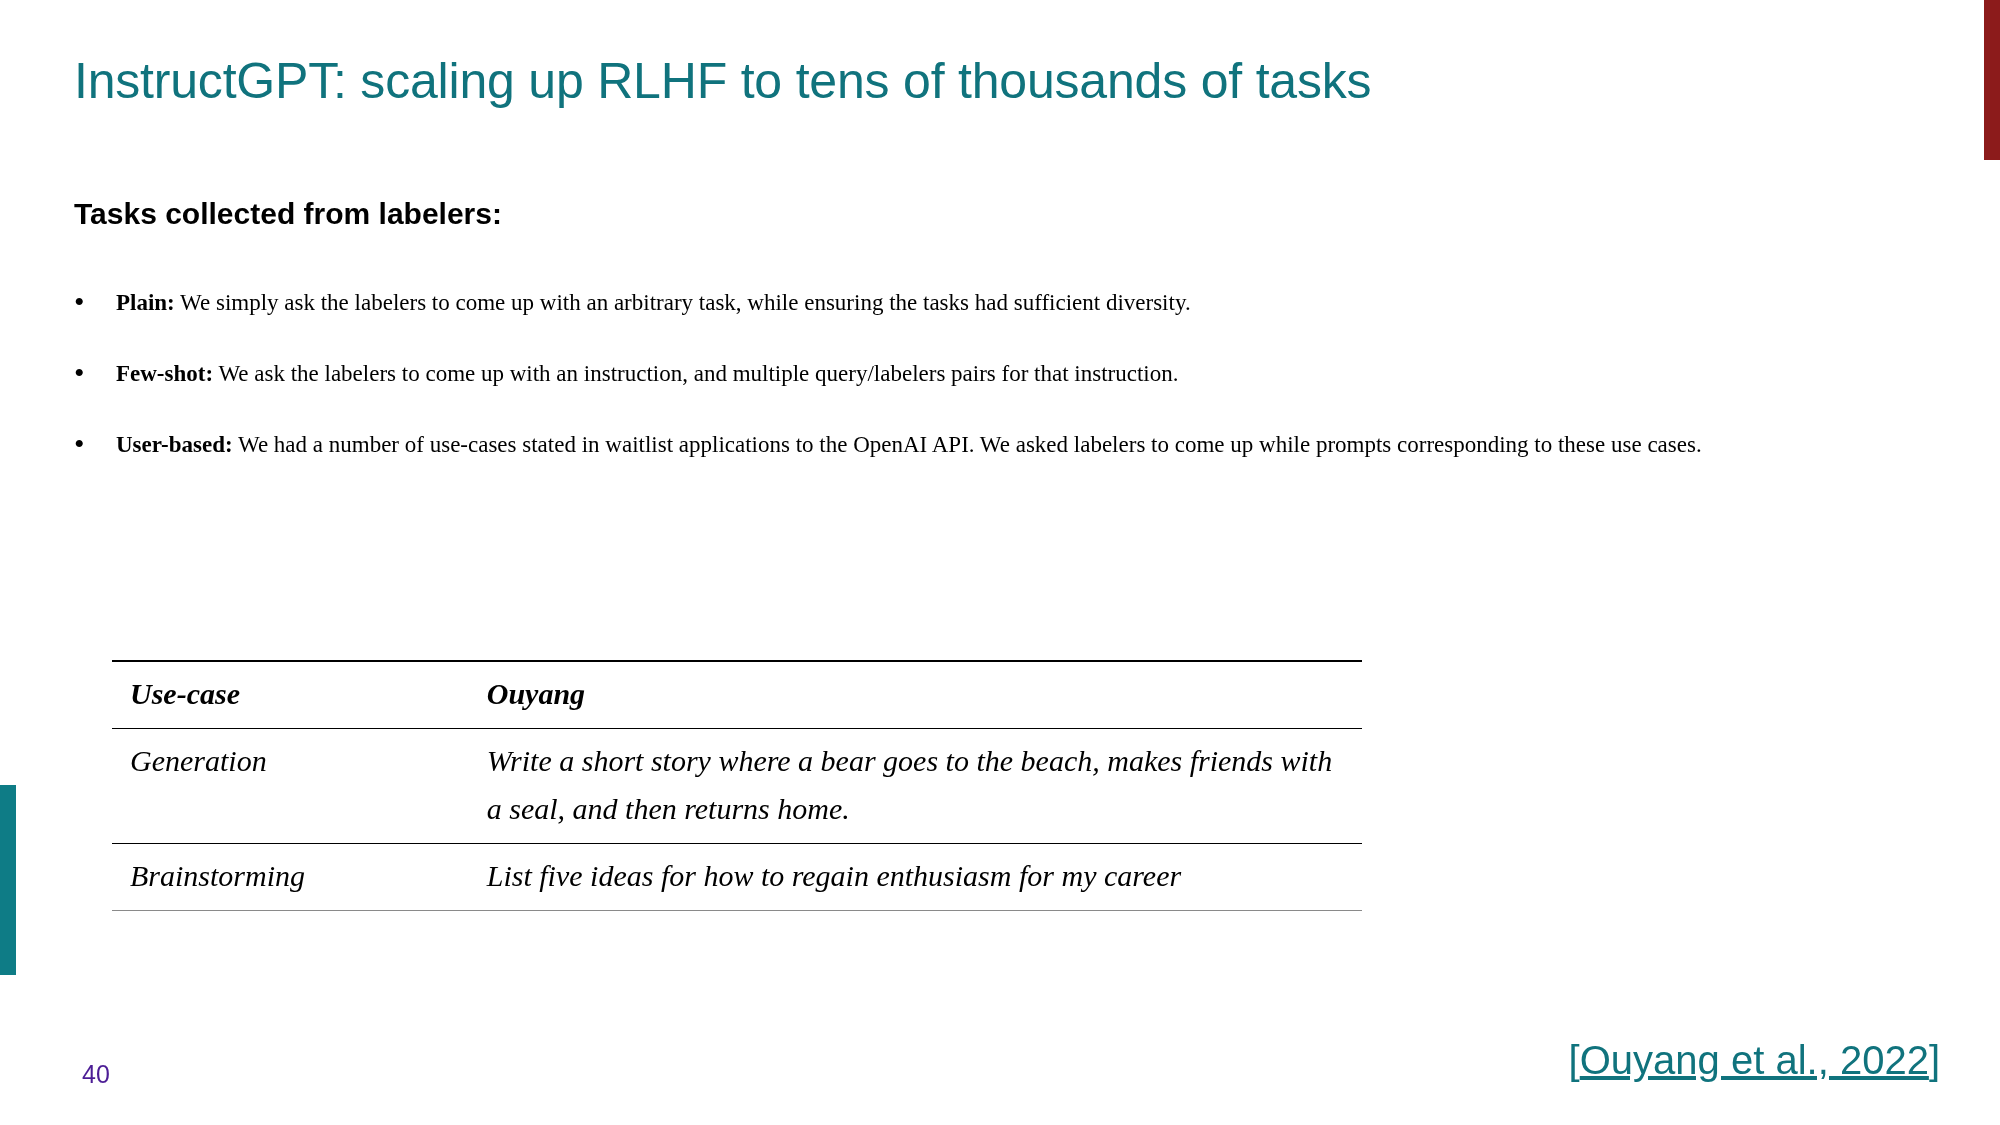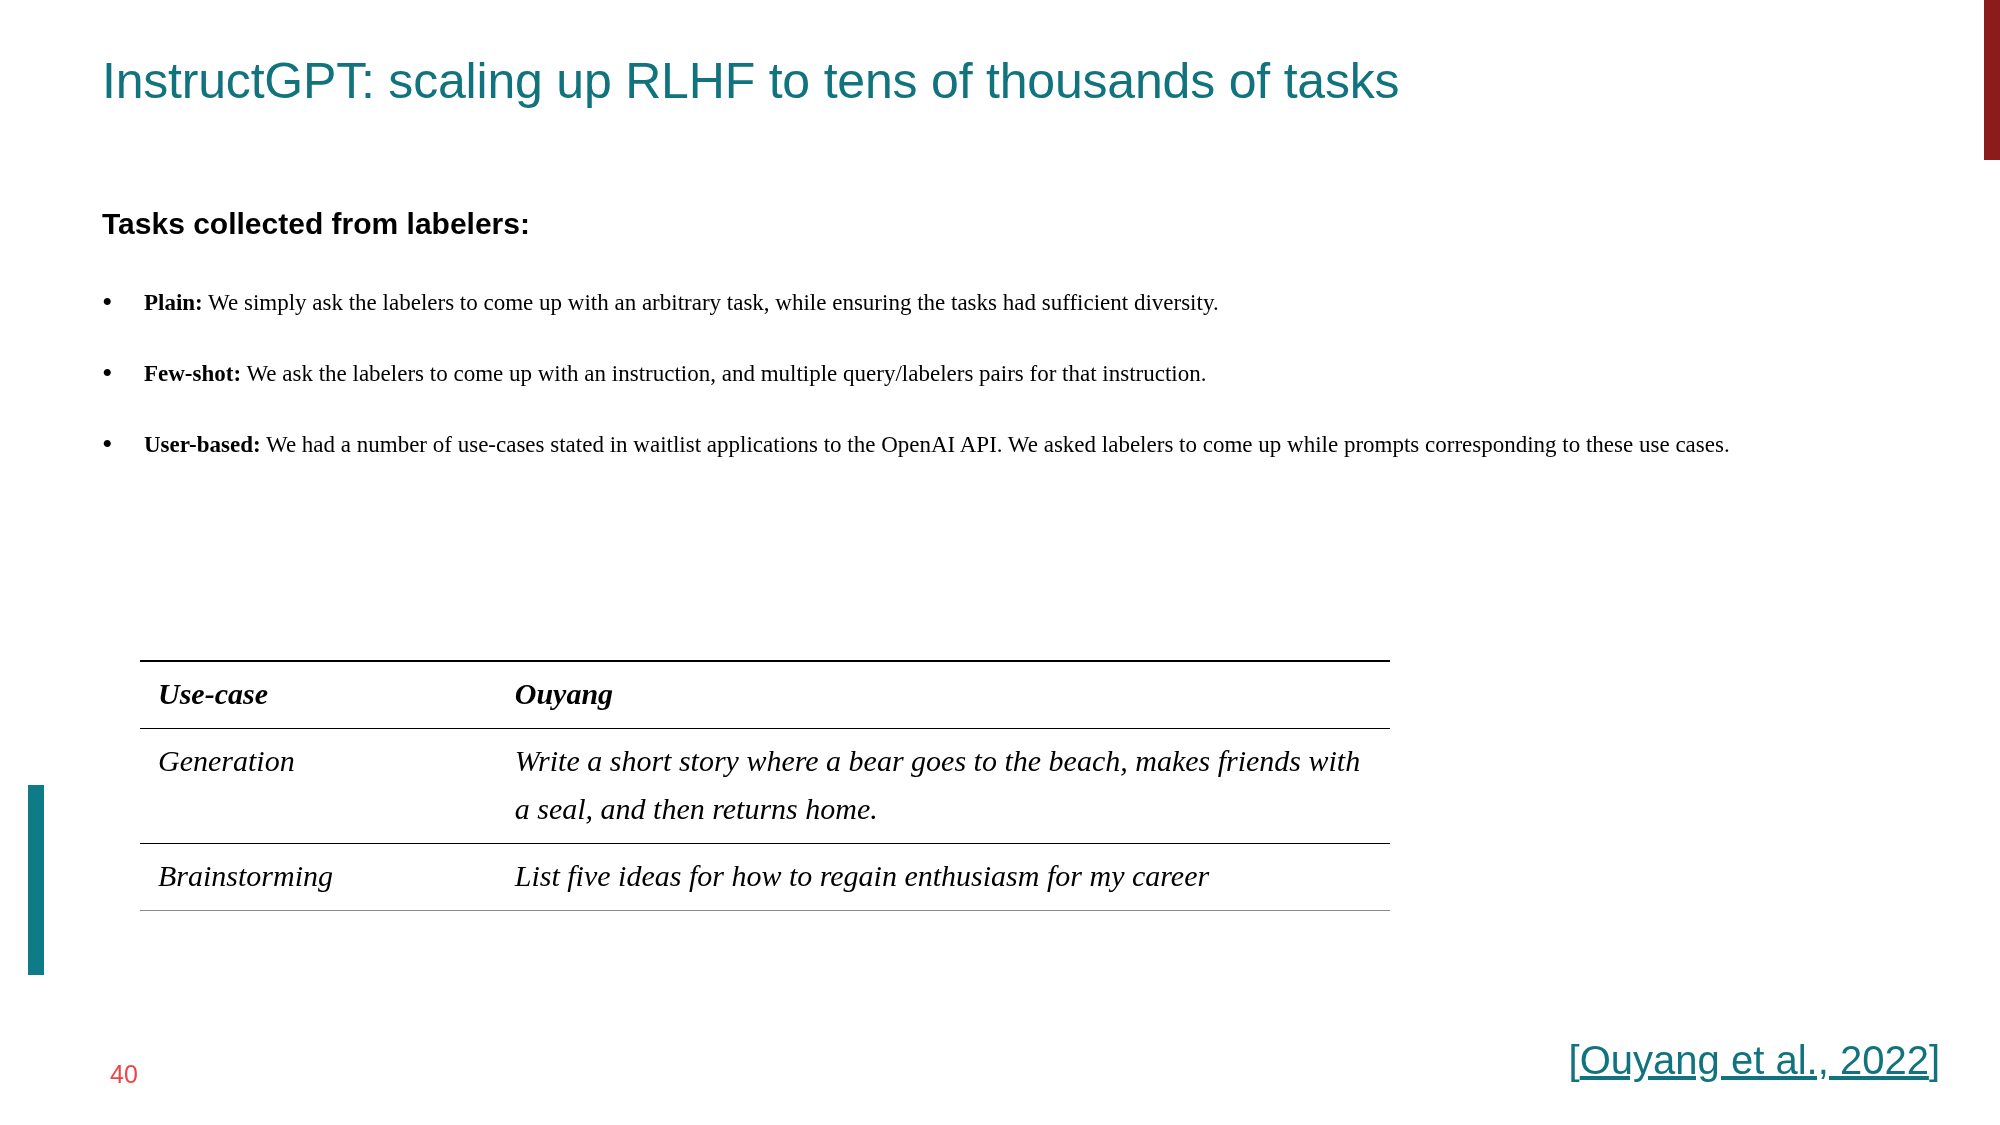--- a/index.html
+++ b/index.html
@@ -11,21 +11,20 @@
     width: 2000px;
     height: 1125px;
     overflow: hidden;
     font-family: "Liberation Sans", sans-serif;
     position: relative;
   }
   .slide {
     position: absolute;
     inset: 0;
     background: #ffffff;
-    margin-left: 28px;
   }
 
   
   .accent-right {
     position: absolute;
     right: 0;
     top: 0;
     width: 16px;
     height: 160px;
     background: #8c1b1b;
@@ -48,21 +47,21 @@
     color: #10737d;
     font-weight: 400;
     letter-spacing: -0.2px;
     white-space: nowrap;
   }
 
   
   .subheading {
     position: absolute;
     left: 74px;
-    top: 207px;
+    top: 197px;
     font-size: 30px;
     font-weight: bold;
     color: #000000;
   }
 
   
   .bullets {
     position: absolute;
     left: 74px;
     top: 278px;
@@ -126,21 +125,21 @@
   }
   .col-usecase { width: 340px; padding-left: 18px !important; }
   .col-prompt  { width: 880px; }
 
   
   .page-number {
     position: absolute;
     left: 82px;
     bottom: 36px;
     font-size: 25px;
-    color: #ef4444;
+    color: #4c1d95;
     font-family: "Liberation Sans", sans-serif;
   }
   .citation {
     position: absolute;
     right: 60px;
     bottom: 42px;
     font-size: 40px;
     color: #10737d;
     font-family: "Liberation Sans", sans-serif;
     white-space: nowrap;

